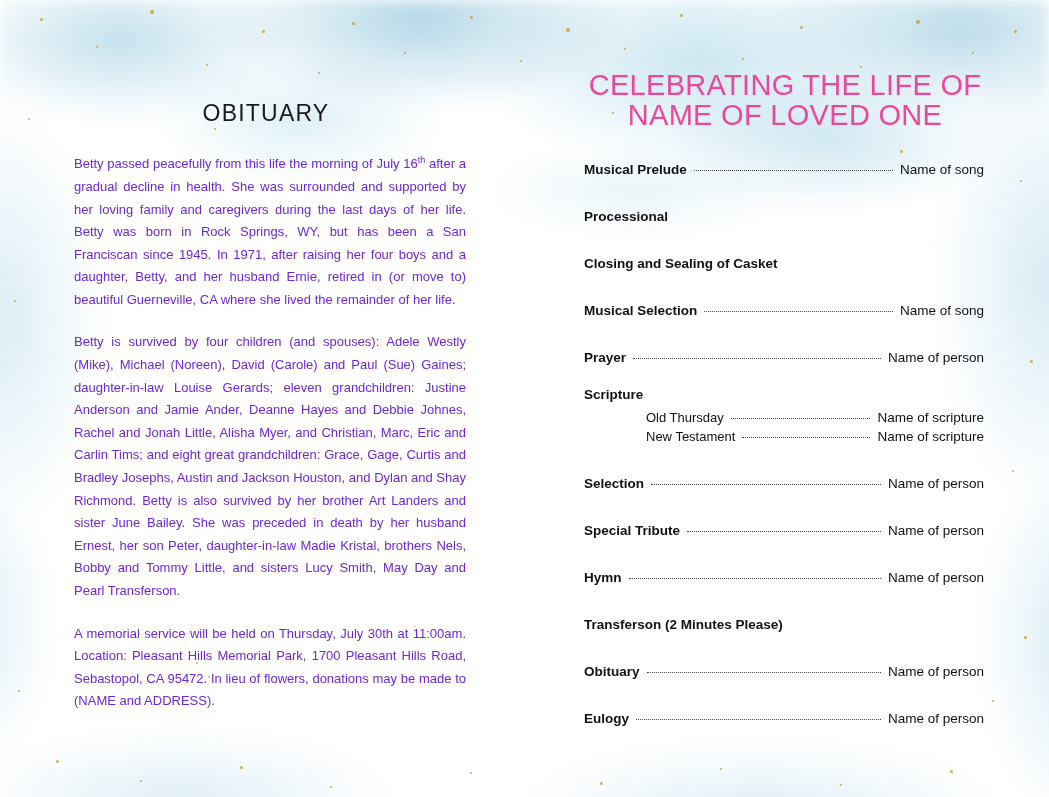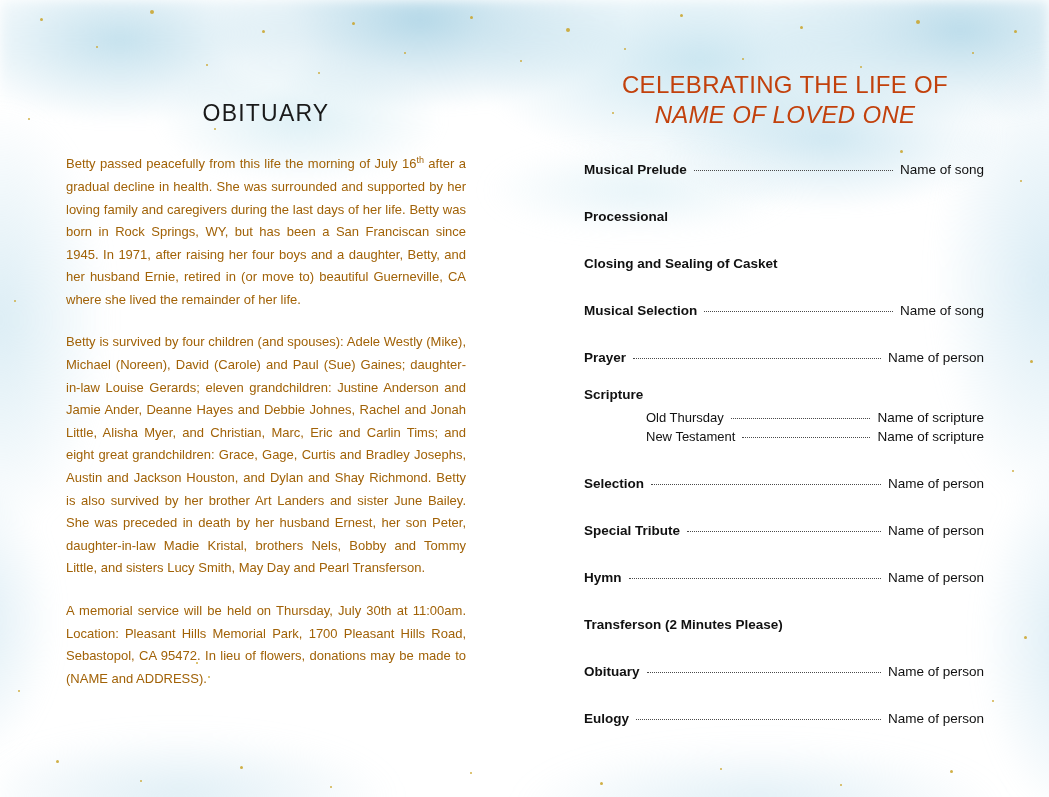--- a/index.html
+++ b/index.html
@@ -101,45 +101,45 @@
     font-size: 23px;
     letter-spacing: 1.2px;
     color: #1a1a1a;
     text-align: center;
     margin: 0 0 22px 0;
     font-weight: 400;
   }
   .obit-p {
     font-size: 13px;
     line-height: 22.6px;
-    color: #a16207;
+    color: #6d28d9;
     text-align: justify;
     text-justify: inter-word;
-    margin: 0 0 20px 0;
+    margin: 0 0 20px 8px;
   }
   .obit-p:last-child { margin-bottom: 0; }
   sup { font-size: 9px; vertical-align: super; }
 
   
   .col-right {
     position: absolute;
     left: 584px;
     top: 70px;
     width: 402px;
   }
   .prog-title {
-    font-size: 24px;
-    color: #c2410c;
+    font-size: 29px;
+    color: #ec4899;
     text-align: center;
     line-height: 30px;
     font-weight: 400;
     letter-spacing: .3px;
     margin: 0 0 28px 0;
   }
-  .prog-title .line2 { display: block; font-style: italic; }
+  .prog-title .line2 { display: block; }
 
   .prog-row {
     display: flex;
     align-items: baseline;
     margin-bottom: 22px;
     width: 400px;
     margin-top: 32px;
   }
   .prog-label {
     font-size: 13.5px;

